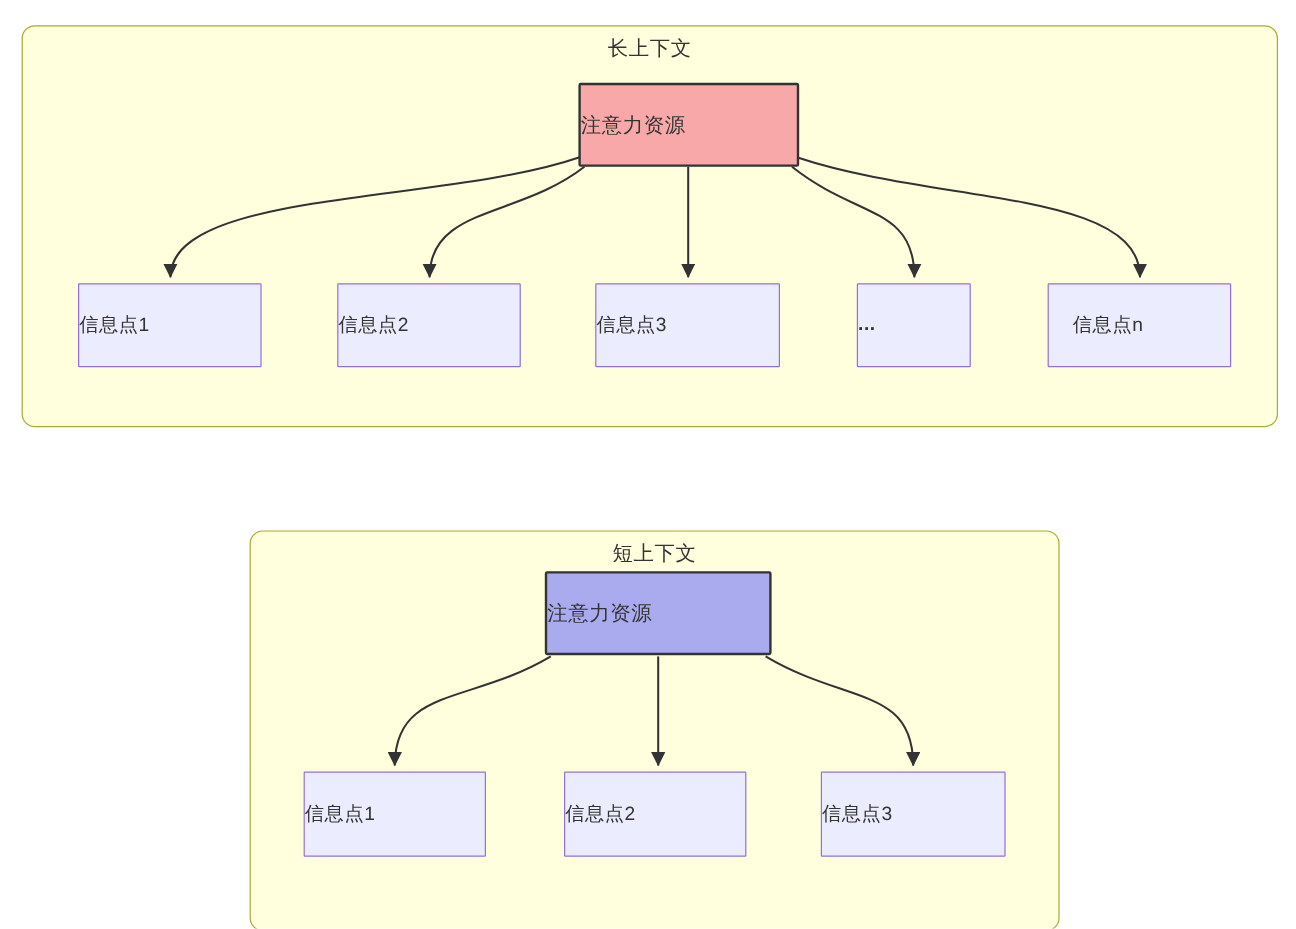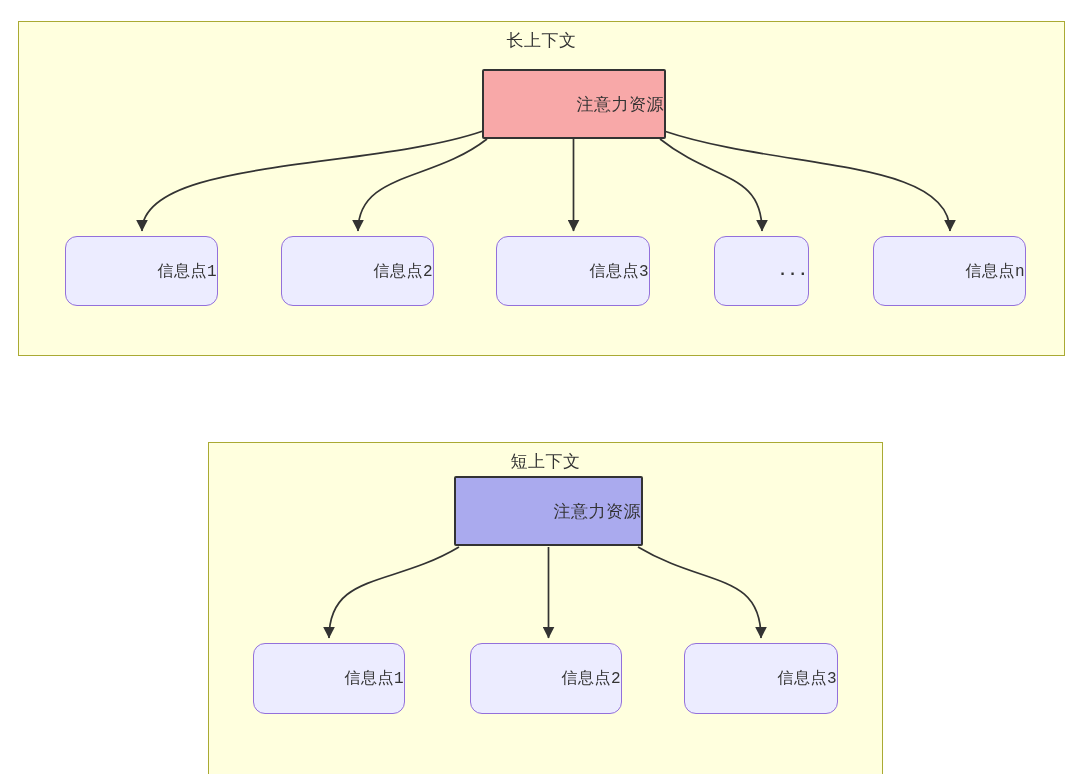--- a/index.html
+++ b/index.html
@@ -23,65 +23,64 @@
     position: relative;
     width: 1080px;
     height: 774px;
     background: #ffffff;
     overflow: hidden;
   }
   .container {
     position: absolute;
     background: var(--container-fill);
     border: 1.5px solid var(--container-border);
-    border-radius: 0;
+    border-radius: 11px;
     text-decoration: underline;
   }
   .container.long { left: 18px; top: 21px; width: 1047px; height: 335px; }
   .container.short { left: 208px; top: 442px; width: 675px; height: 334px; }
   .container-title {
     position: absolute;
     top: 7px;
     left: 0;
     width: 100%;
     text-align: center;
     font-size: 17px;
     font-weight: 500;
     color: var(--text-color);
     letter-spacing: 0.5px;
   }
   .node {
     position: absolute;
     display: flex;
     align-items: center;
-    justify-content: flex-end;
+    justify-content: flex-start;
     font-size: 16px;
     font-weight: 500;
     color: var(--text-color);
     letter-spacing: 0.5px;
   }
   .node.attention {
     border: 2.5px solid var(--attention-border);
     border-radius: 2px;
     font-size: 17px;
   }
   .node.attention-long { left: 482px; top: 69px; width: 184px; height: 70px; background: var(--attention-long-fill); }
   .node.attention-short { left: 454px; top: 476px; width: 189px; height: 70px; background: var(--attention-short-fill); }
   .node.info {
     background: var(--node-fill);
     border: 1.4px solid var(--node-border);
-    border-radius: 12px;
-    font-family: Liberation Mono, monospace;
+    border-radius: 1px;
   }
   
   .node.t1 { left: 65px;  top: 236px; width: 153px; height: 70px; }
   .node.t2 { left: 281px; top: 236px; width: 153px; height: 70px; }
   .node.t3 { left: 496px; top: 236px; width: 154px; height: 70px; }
   .node.t4 { left: 714px; top: 236px; width: 95px;  height: 70px; font-weight: 700; }
-  .node.t5 { left: 873px; top: 236px; width: 153px; height: 70px; }
+  .node.t5 { left: 873px; top: 236px; width: 153px; height: 70px; padding-left: 20px; }
   
   .node.s1 { left: 253px; top: 643px; width: 152px; height: 71px; }
   .node.s2 { left: 470px; top: 643px; width: 152px; height: 71px; }
   .node.s3 { left: 684px; top: 643px; width: 154px; height: 71px; }
 
   svg.edges {
     position: absolute;
     left: 0; top: 0;
     width: 1080px;
     height: 774px;

